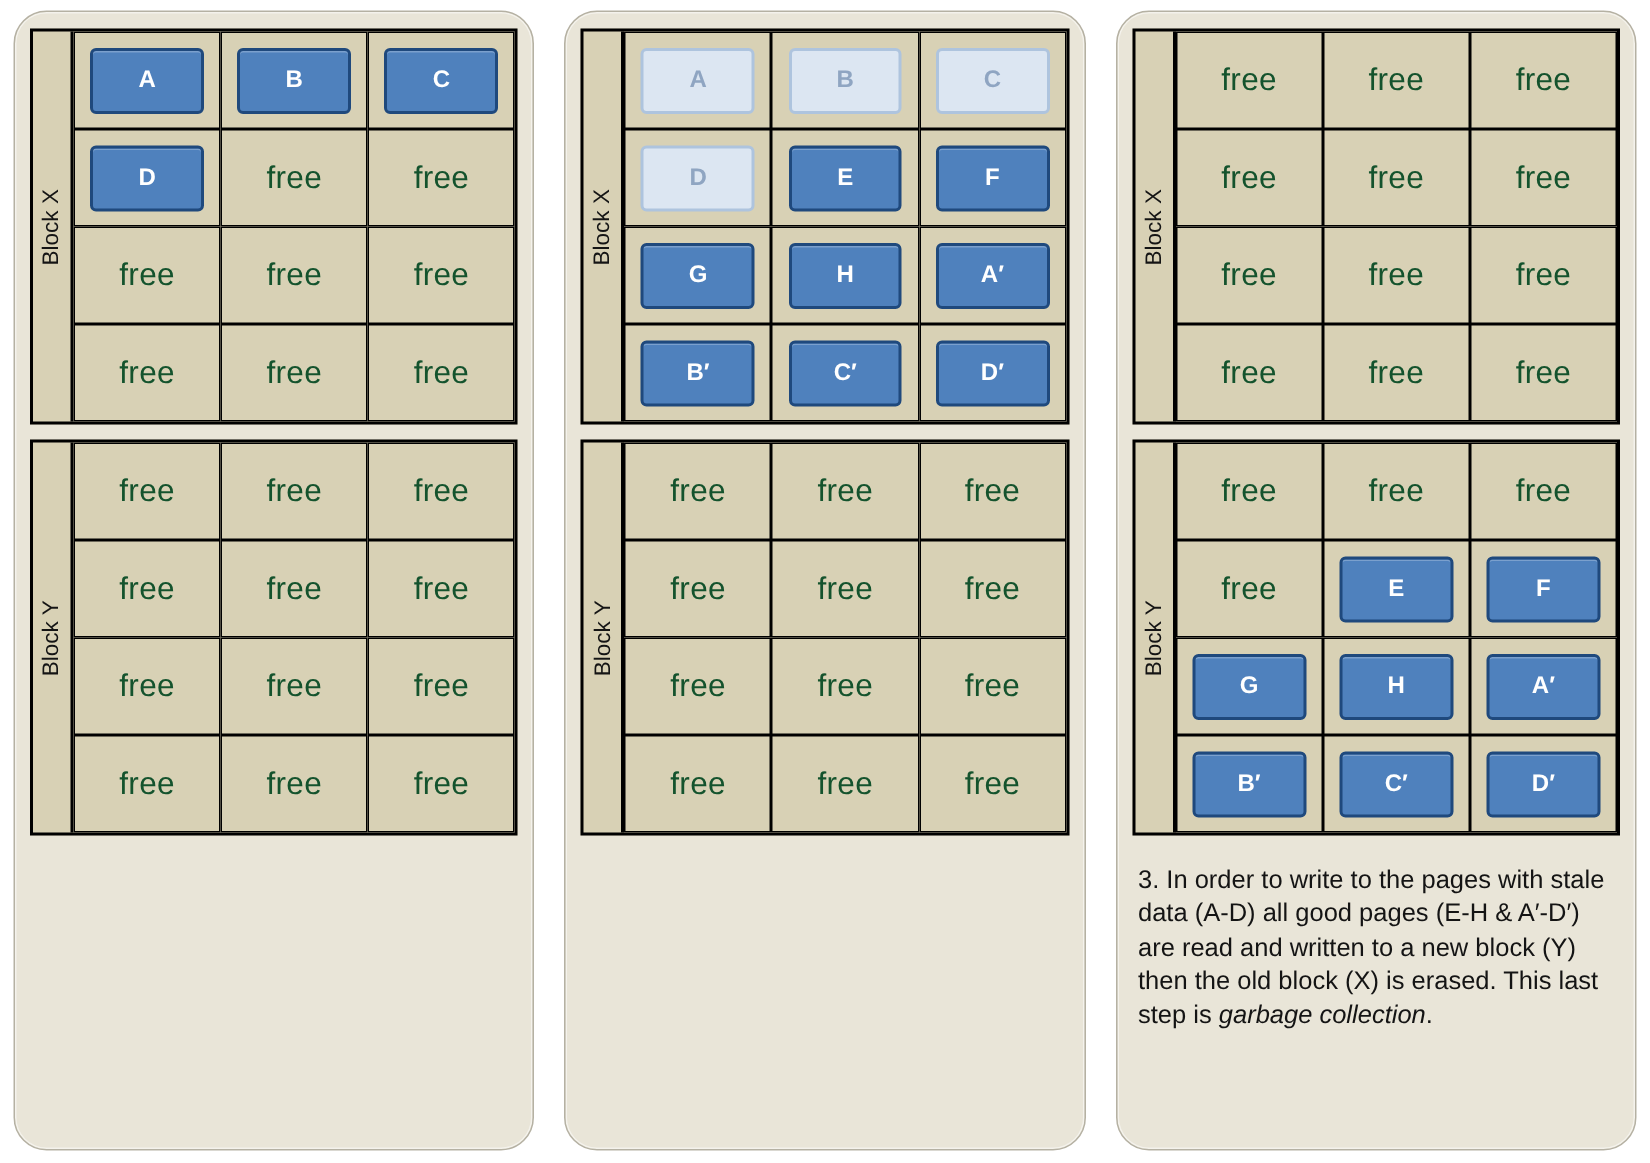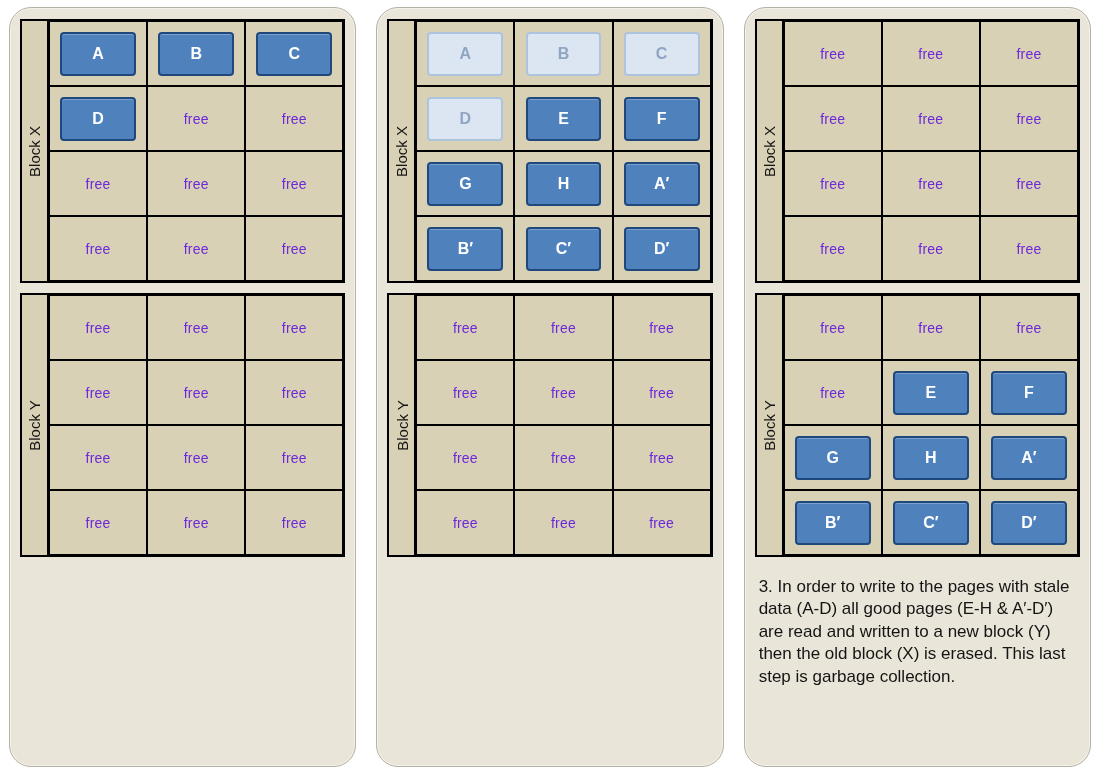--- a/index.html
+++ b/index.html
@@ -53,22 +53,22 @@
   }
   .cell {
     height: 65px;
     border: 1px solid var(--grid-border, #000);
     display: flex;
     align-items: center;
     justify-content: center;
     background: var(--cell-bg, #d8d1b5);
   }
   .free-label {
-    font-size: 14px;
-    color: #6d28d9;
+    font-size: 21px;
+    color: #14532d;
     letter-spacing: .2px;
   }
   .tile {
     width: 79%;
     height: 44px;
     border-radius: 4px;
     display: flex;
     align-items: center;
     justify-content: center;
     font-weight: bold;
@@ -85,21 +85,21 @@
     border: 2px solid var(--page-stale-border, #aec4de);
     color: var(--page-stale-text, #8fa5c2);
   }
   .caption {
     margin-top: 9px;
     padding: 0 4px;
     font-size: 17px;
     line-height: 1.32;
     color: #141414;
   }
-  .caption .italic { }
+  .caption .italic { font-style: italic; }
 </style>
 </head>
 <body>
 
 <div class="wrap">
 
   <div class="panel">
     <div class="block">
       <div class="block-label">
         <span>Block X</span>

